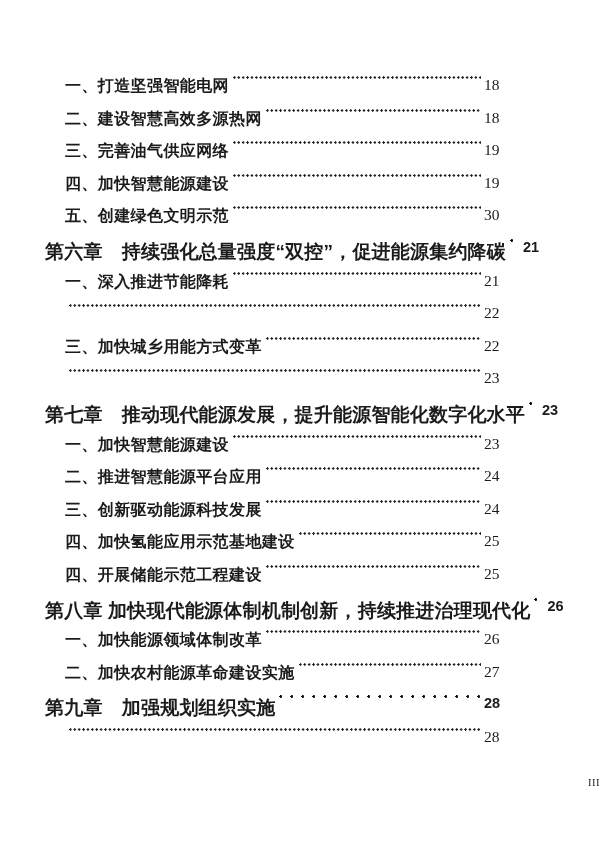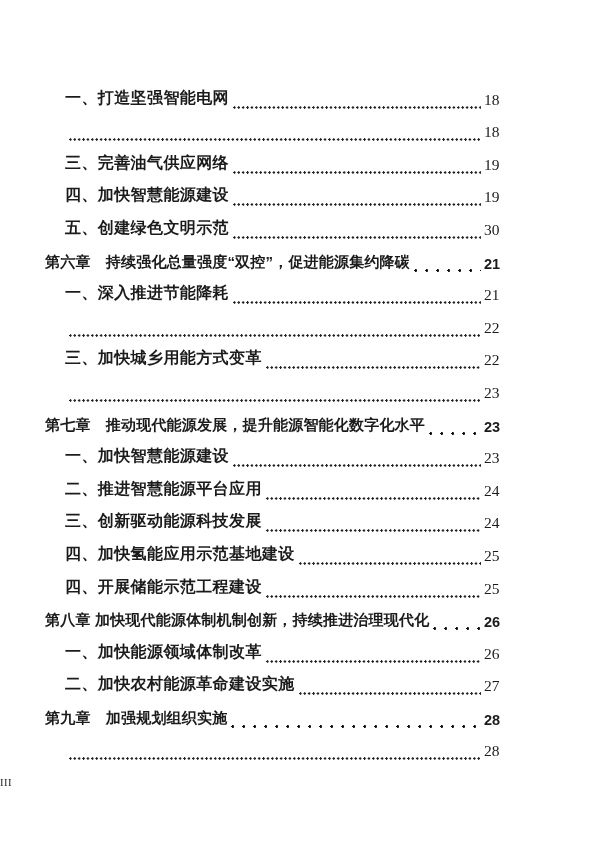--- a/index.html
+++ b/index.html
@@ -16,29 +16,29 @@
     color: #1b1b1b;
   }
   .toc {
     position: absolute;
     top: 76px;
     left: 45px;
     right: 92px;
   }
   .toc-row {
     display: flex;
-    align-items: flex-end;
+    align-items: flex-start;
     height: 32.6px;
     white-space: nowrap;
   }
   
   .toc-row.chapter .toc-label {
     font-family: "Liberation Sans", "DejaVu Sans", sans-serif;
     font-weight: bold;
-    font-size: 15px;
+    font-size: 19px;
     letter-spacing: 0.2px;
   }
   .toc-row.chapter .toc-page {
     font-family: "Liberation Sans", "DejaVu Sans", sans-serif;
     font-weight: bold;
     font-size: 14.5px;
   }
   
   .toc-row.sub {
     padding-left: 20px;
@@ -70,48 +70,48 @@
     background-size: 4.4px 3px;
   }
   .toc-row.chapter .leader {
     background-image: radial-gradient(circle at 1.7px 1.5px, #111 1.2px, rgba(0,0,0,0) 1.5px);
     background-size: 11px 3px;
   }
   .toc-page {
     flex: 0 0 auto;
     width: 24px;
     text-align: left;
-    margin-top: 36px;
   }
   .footer {
     position: absolute;
     left: 0;
     right: 0;
     top: 772px;
-    text-align: left;
+    text-align: right;
   }
   .folio {
     font-family: "Liberation Serif", "DejaVu Serif", serif;
     font-size: 10.5px;
     letter-spacing: 0.5px;
     color: #222;
   }
 </style>
 </head>
 <body>
 
 <div class="page">
 
   <main class="toc" id="toc">
       <div class="toc-row sub">
       <span class="toc-label">一、打造坚强智能电网</span>
       <span class="leader"></span>
       <span class="toc-page">18</span>
     </div>
       <div class="toc-row sub">
+      <span class="toc-label">二、建设智慧高效多源热网</span>
       <span class="leader"></span>
       <span class="toc-page">18</span>
     </div>
       <div class="toc-row sub">
       <span class="toc-label">三、完善油气供应网络</span>
       <span class="leader"></span>
       <span class="toc-page">19</span>
     </div>
       <div class="toc-row sub">
       <span class="toc-label">四、加快智慧能源建设</span>

